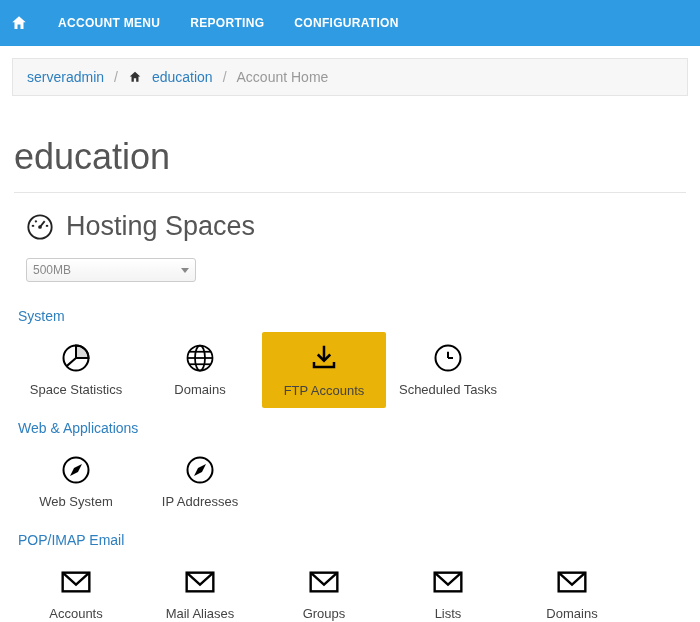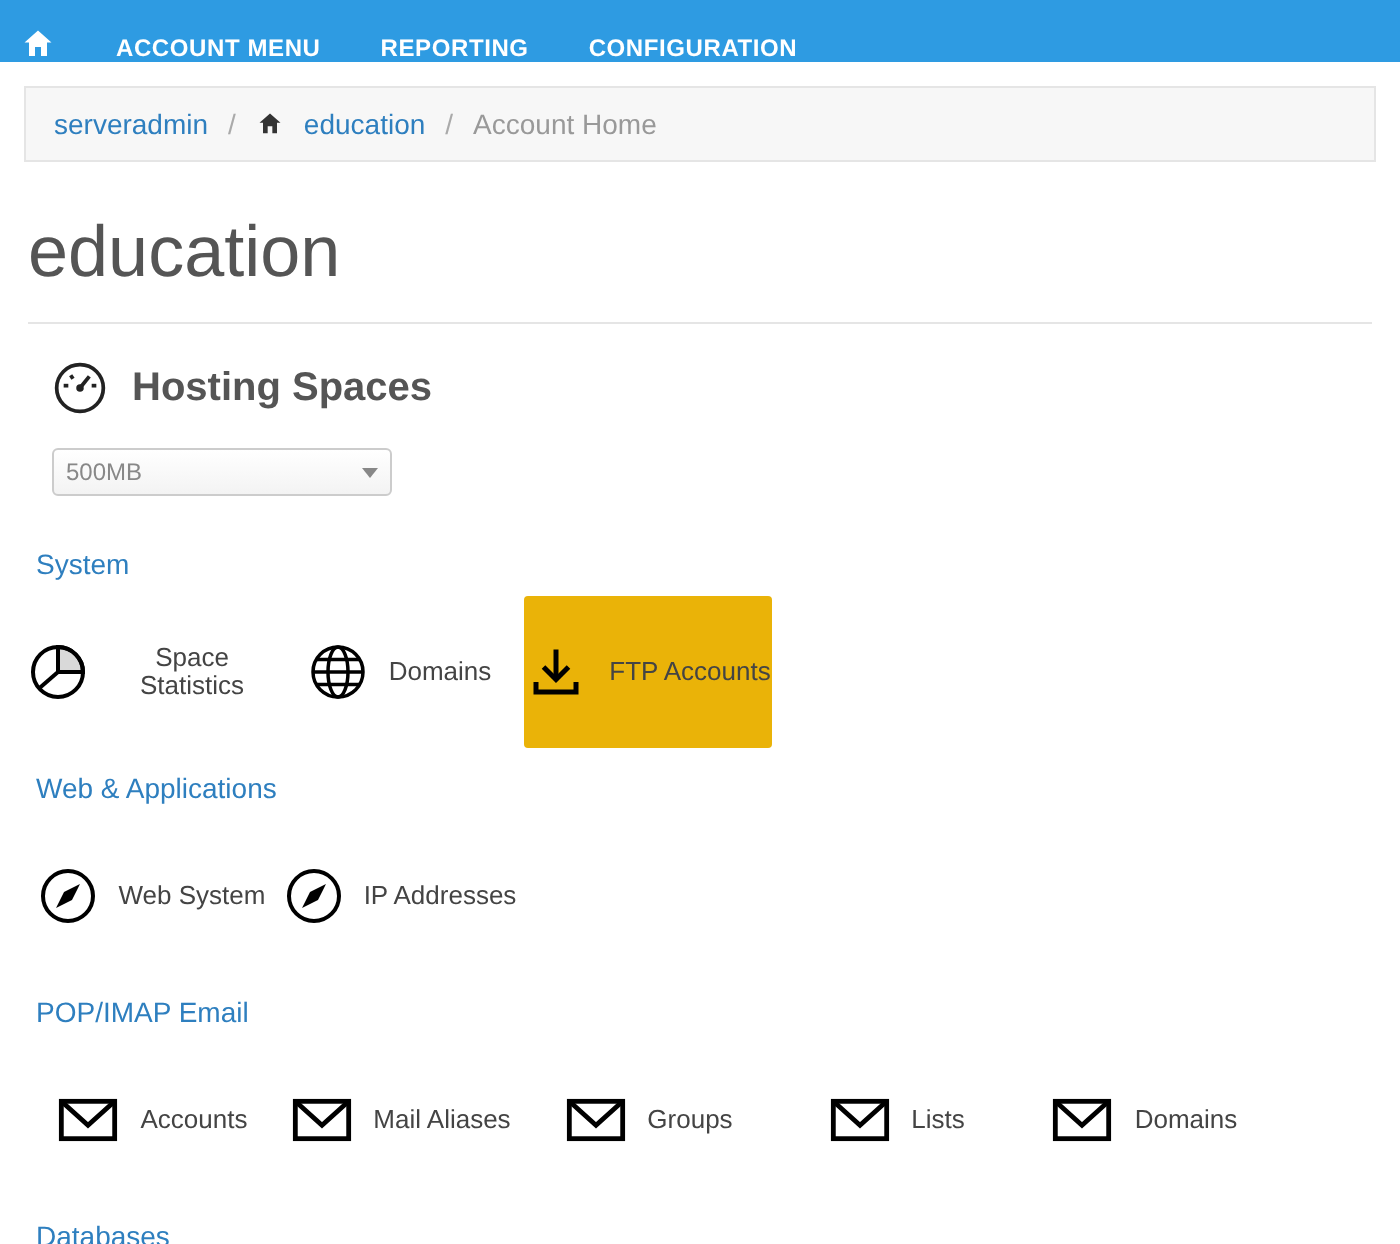--- a/index.html
+++ b/index.html
@@ -6,39 +6,39 @@
   body {
     font-family: "Segoe UI", Arial, sans-serif;
     font-size: 14px;
     color: #333;
     background: #fff;
     width: 700px;
   }
   
   .topnav {
     background: #2e9be2;
-    height: 31px;
+    height: 46px;
     display: flex;
-    align-items: flex-end;
+    align-items: center;
     padding: 0 10px;
     gap: 30px;
   }
   .topnav .home-icon svg { display:block; }
   .topnav .item {
     color: #fff;
     font-size: 12px;
     font-weight: 600;
     letter-spacing: 0.3px;
     cursor: pointer;
   }
   
   .crumbbar {
     background: #f7f7f7;
     border: 1px solid #e5e5e5;
-    margin: 12px 12px 0 12px;
+    margin: 12px 12px 16px 12px;
     padding: 10px 14px;
     display: flex;
     align-items: center;
     gap: 10px;
     font-size: 14px;
   }
   .crumbbar a { color: #2e7fbf; text-decoration: none; cursor:pointer; }
   .crumbbar .sep { color: #aaa; }
   .crumbbar .current { color: #999; }
   .crumbbar .house svg { vertical-align: -2px; }
@@ -55,22 +55,22 @@
     margin: 0 14px;
   }
   
   .hosting-head {
     display:flex;
     align-items:center;
     gap: 12px;
     padding: 18px 18px 8px 26px;
   }
   .hosting-head .label {
-    font-size: 20px;
-    font-weight: 700;
+    font-size: 27px;
+    font-weight: 400;
     color: #555;
   }
   .gauge svg { display:block; }
   
   .dropdown-wrap { padding: 8px 0 8px 26px; }
   .dropdown {
     width: 170px;
     height: 24px;
     border: 1px solid #ccc;
     border-radius: 3px;
@@ -98,21 +98,21 @@
   }
   .tile-row {
     display:flex;
     gap: 0;
     padding: 4px 0;
   }
   .tile {
     width: 124px;
     height: 76px;
     display:flex;
-    flex-direction:row;
+    flex-direction:column;
     align-items:center;
     justify-content:center;
     gap: 10px;
     cursor:pointer;
     font-size: 13px;
     color: #444;
     border-radius: 2px;
   }
   .tile.selected {
     background: #eab308;
@@ -204,20 +204,30 @@
     <div class="tile selected">
       <span class="ic">
         <svg width="30" height="30" viewBox="0 0 24 24" fill="none" stroke="#000" stroke-width="2">
           <line x1="12" y1="3" x2="12" y2="15"></line>
           <polyline points="7,10 12,15 17,10"></polyline>
           <polyline points="4,16 4,20 20,20 20,16"></polyline>
         </svg>
       </span>
       <span class="lbl">FTP Accounts</span>
     </div>
+    <div class="tile">
+      <span class="ic">
+        <svg width="30" height="30" viewBox="0 0 24 24" fill="none" stroke="#000" stroke-width="1.6">
+          <circle cx="12" cy="12" r="10"></circle>
+          <line x1="12" y1="12" x2="12" y2="7"></line>
+          <line x1="12" y1="12" x2="16" y2="12"></line>
+        </svg>
+      </span>
+      <span class="lbl">Scheduled Tasks</span>
+    </div>
   </div>
 
   <div class="section-label">Web &amp; Applications</div>
   <div class="tile-row">
     <div class="tile">
       <span class="ic">
         <svg width="30" height="30" viewBox="0 0 24 24" fill="none" stroke="#000" stroke-width="1.6">
           <circle cx="12" cy="12" r="10"></circle>
           <polygon points="15,9 13,13 9,15 11,11" fill="#000"></polygon>
         </svg>

